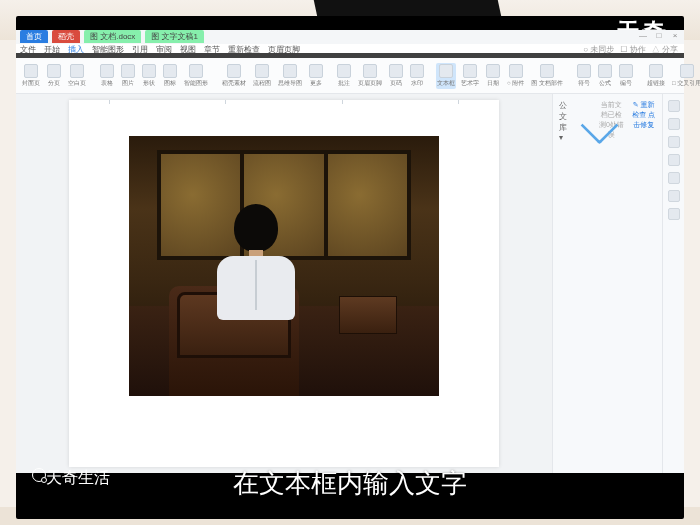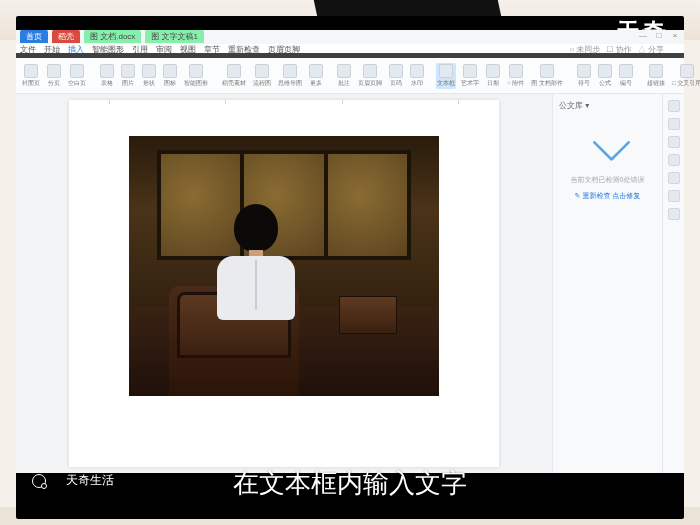--- a/index.html
+++ b/index.html
@@ -3,35 +3,35 @@
 <meta charset="utf-8">
 <style>
 *{margin:0;padding:0;box-sizing:border-box;font-family:"Microsoft YaHei",Arial,sans-serif}
 body{width:700px;height:525px;background:#f5f0ea;position:relative;overflow:hidden}
 .outer{position:absolute;inset:0}
 .bg-top{position:absolute;top:0;left:0;right:0;height:40px;background:linear-gradient(180deg,#f5f0ea,#ede4d8);overflow:hidden}
 .bg-diag{position:absolute;top:-20px;right:200px;width:180px;height:80px;background:#111;transform:rotate(-12deg)}
 .bg-bot{position:absolute;bottom:0;left:0;right:0;height:18px;background:#ece3d7}
 .black-frame{position:absolute;top:16px;left:16px;right:16px;bottom:6px;background:#000;border-radius:2px}
 .brand-tr{position:absolute;top:0;right:6px;color:#fff;font-size:24px;font-weight:700;letter-spacing:2px}
-.brand-bl{position:absolute;left:16px;bottom:30px;color:#fff;font-size:12px;display:flex;align-items:center;gap:20px}
+.brand-bl{position:absolute;left:16px;bottom:30px;color:#fff;font-size:16px;display:flex;align-items:flex-start;gap:0}
 .brand-bl .ring{width:14px;height:14px;border:1.5px solid #fff;border-radius:50%;position:relative}
 .brand-bl .ring::after{content:"";position:absolute;width:4px;height:4px;border-radius:50%;border:1.5px solid #fff;right:-2px;bottom:-2px;background:#000}
 .subtitle{position:absolute;left:0;right:0;bottom:18px;text-align:center;color:#fff;font-size:26px;font-weight:500;text-shadow:0 1px 3px rgba(0,0,0,.8)}
 .app{position:absolute;top:14px;left:0;right:0;bottom:46px;background:#fff;display:flex;flex-direction:column;font-size:8px;color:#555}
 .win-ctrl{position:absolute;top:1px;right:4px;display:flex;gap:6px;color:#888}
 .win-ctrl span{width:10px;text-align:center}
 .titlebar{height:14px;background:#f4f6f8;display:flex;align-items:flex-start;padding-left:4px;gap:4px}
 .tab{padding:1px 6px;border-radius:2px 2px 0 0;display:flex;align-items:center;gap:2px}
 .tab.blue{background:#2a7de1;color:#fff}
 .tab.red{background:#d94b3e;color:#fff}
 .tab.white{background:#86efac;color:#444}
 .menu{height:14px;background:#fff;border-bottom:5px solid #404040;display:flex;padding-left:4px;gap:8px;color:#555}
 .menu span.active{color:#2a7de1;border-bottom:2px solid #2a7de1;padding-bottom:15px}
-.menu-right{margin-left:auto;display:flex;gap:6px;padding-right:20px;color:#999}
+.menu-right{margin-left:auto;display:flex;gap:6px;padding-right:6px;color:#999}
 .ribbon{height:36px;background:#fbfcfd;border-bottom:1px solid #e4e7eb;display:flex;align-items:center;padding:2px 4px;gap:3px;color:#777}
 .rgrp{display:flex;flex-direction:column;align-items:center;gap:1px;padding:0 2px}
 .rgrp .ic{width:14px;height:14px;background:#e4e9ef;border:1px solid #c9d2db;border-radius:2px}
 .rgrp .lb{font-size:6px;white-space:nowrap}
 .sep{width:1px;height:26px;background:#e4e7eb;margin:0 2px}
 .highlight{background:#cfe5fb;padding:1px;border-radius:2px}
 .doc-area{flex:1;display:flex;background:#f1f3f5;overflow:hidden}
 .page{margin:6px auto;width:430px;background:#fff;box-shadow:0 0 4px rgba(0,0,0,.12);position:relative;padding:18px 40px}
 .ruler-marks{position:absolute;top:0;left:40px;right:40px;height:6px;display:flex;justify-content:space-between}
 .ruler-marks span{width:1px;height:4px;background:#cfd6dd}
@@ -41,21 +41,21 @@
 .pane:last-child{border-right:none}
 .desk{position:absolute;left:0;right:0;bottom:0;height:90px;background:linear-gradient(180deg,#3a2213,#1f100a)}
 .chair{position:absolute;left:40px;bottom:0;width:130px;height:110px;background:linear-gradient(180deg,#4a2a18,#2a1408);border-radius:10px 10px 0 0}
 .chair::before{content:"";position:absolute;top:6px;left:8px;right:8px;height:60px;border:3px solid #1e0f07;border-radius:8px 8px 0 0;background:linear-gradient(180deg,#5d3820,#3a2010)}
 .person{position:absolute;left:86px;bottom:72px;width:82px;height:120px}
 .head{width:44px;height:48px;background:#0c0a08;border-radius:50% 50% 46% 46%;margin:0 auto}
 .neck{width:14px;height:8px;background:#c9a07a;margin:-2px auto 0}
 .shirt{width:78px;height:64px;background:#e9ebef;border-radius:16px 16px 6px 6px;margin:-2px auto 0;position:relative}
 .shirt::after{content:"";position:absolute;top:4px;left:50%;width:2px;height:50px;background:#c7cdd3;transform:translateX(-50%)}
 .box{position:absolute;right:42px;bottom:62px;width:58px;height:38px;background:linear-gradient(180deg,#5e3a21,#3a200f);border:1px solid #1d0f06}
-.sidepanel{width:110px;background:#f7f9fb;border-left:1px solid #e4e7eb;padding:6px;display:flex;flex-direction:column;gap:6px;color:#888}
+.sidepanel{width:110px;background:#f7f9fb;border-left:1px solid #e4e7eb;padding:6px;display:flex;flex-direction:row;gap:6px;color:#888}
 .sidepanel .hdr{font-size:8px;color:#666}
 .pen{width:40px;height:40px;margin:6px auto;position:relative}
 .pen::before{content:"";position:absolute;left:10px;top:6px;width:24px;height:24px;border-left:3px solid #5aa7e8;border-bottom:3px solid #5aa7e8;transform:rotate(-45deg);border-radius:0 0 0 3px}
 .sidepanel .hint{font-size:7px;text-align:center;color:#aaa}
 .sidepanel .links{font-size:7px;color:#2a7de1;text-align:center}
 .vtoolbar{width:22px;background:#f7f9fb;border-left:1px solid #e4e7eb;display:flex;flex-direction:column;align-items:center;gap:6px;padding-top:6px}
 .vtoolbar span{width:12px;height:12px;background:#e4e9ef;border:1px solid #d0d7de;border-radius:2px}
 </style>
 </head>
 <body>

